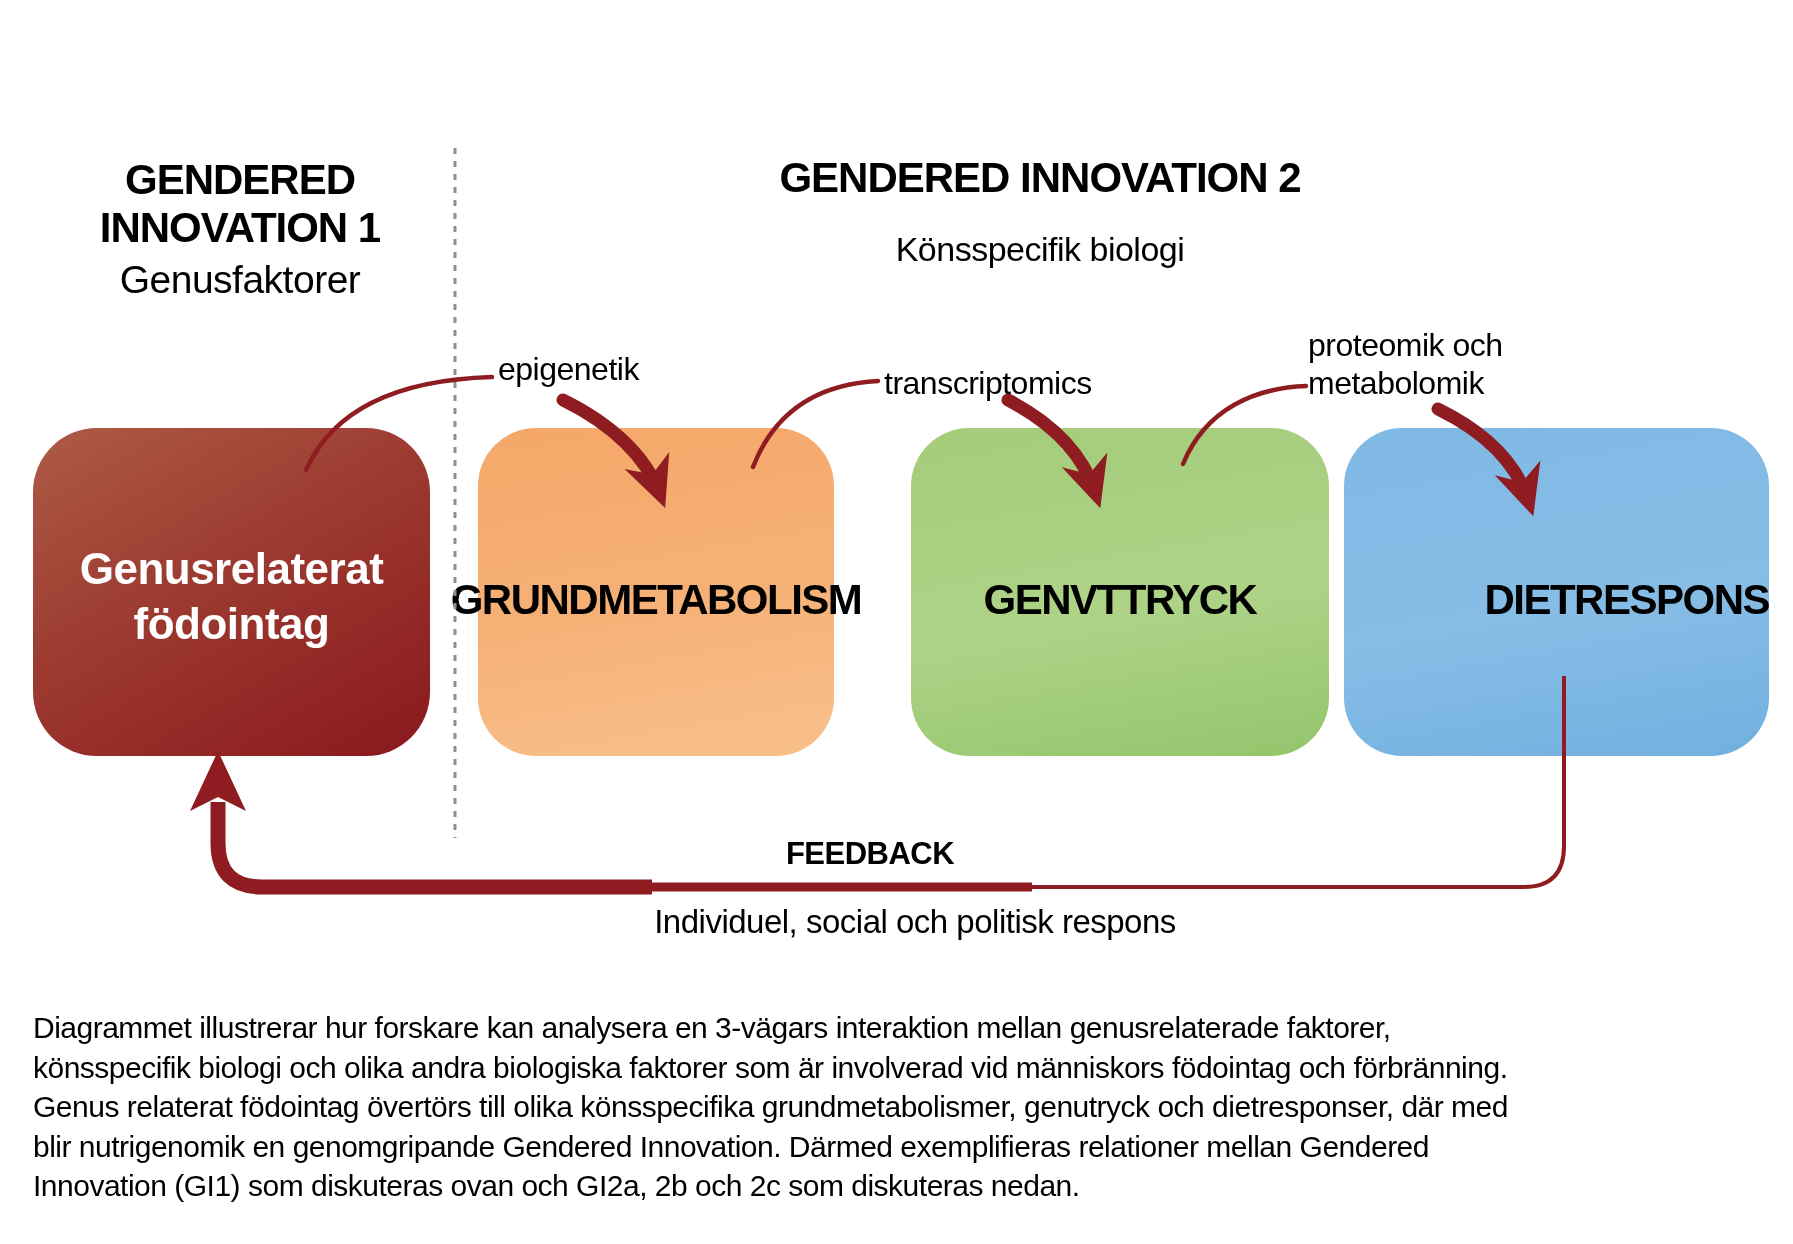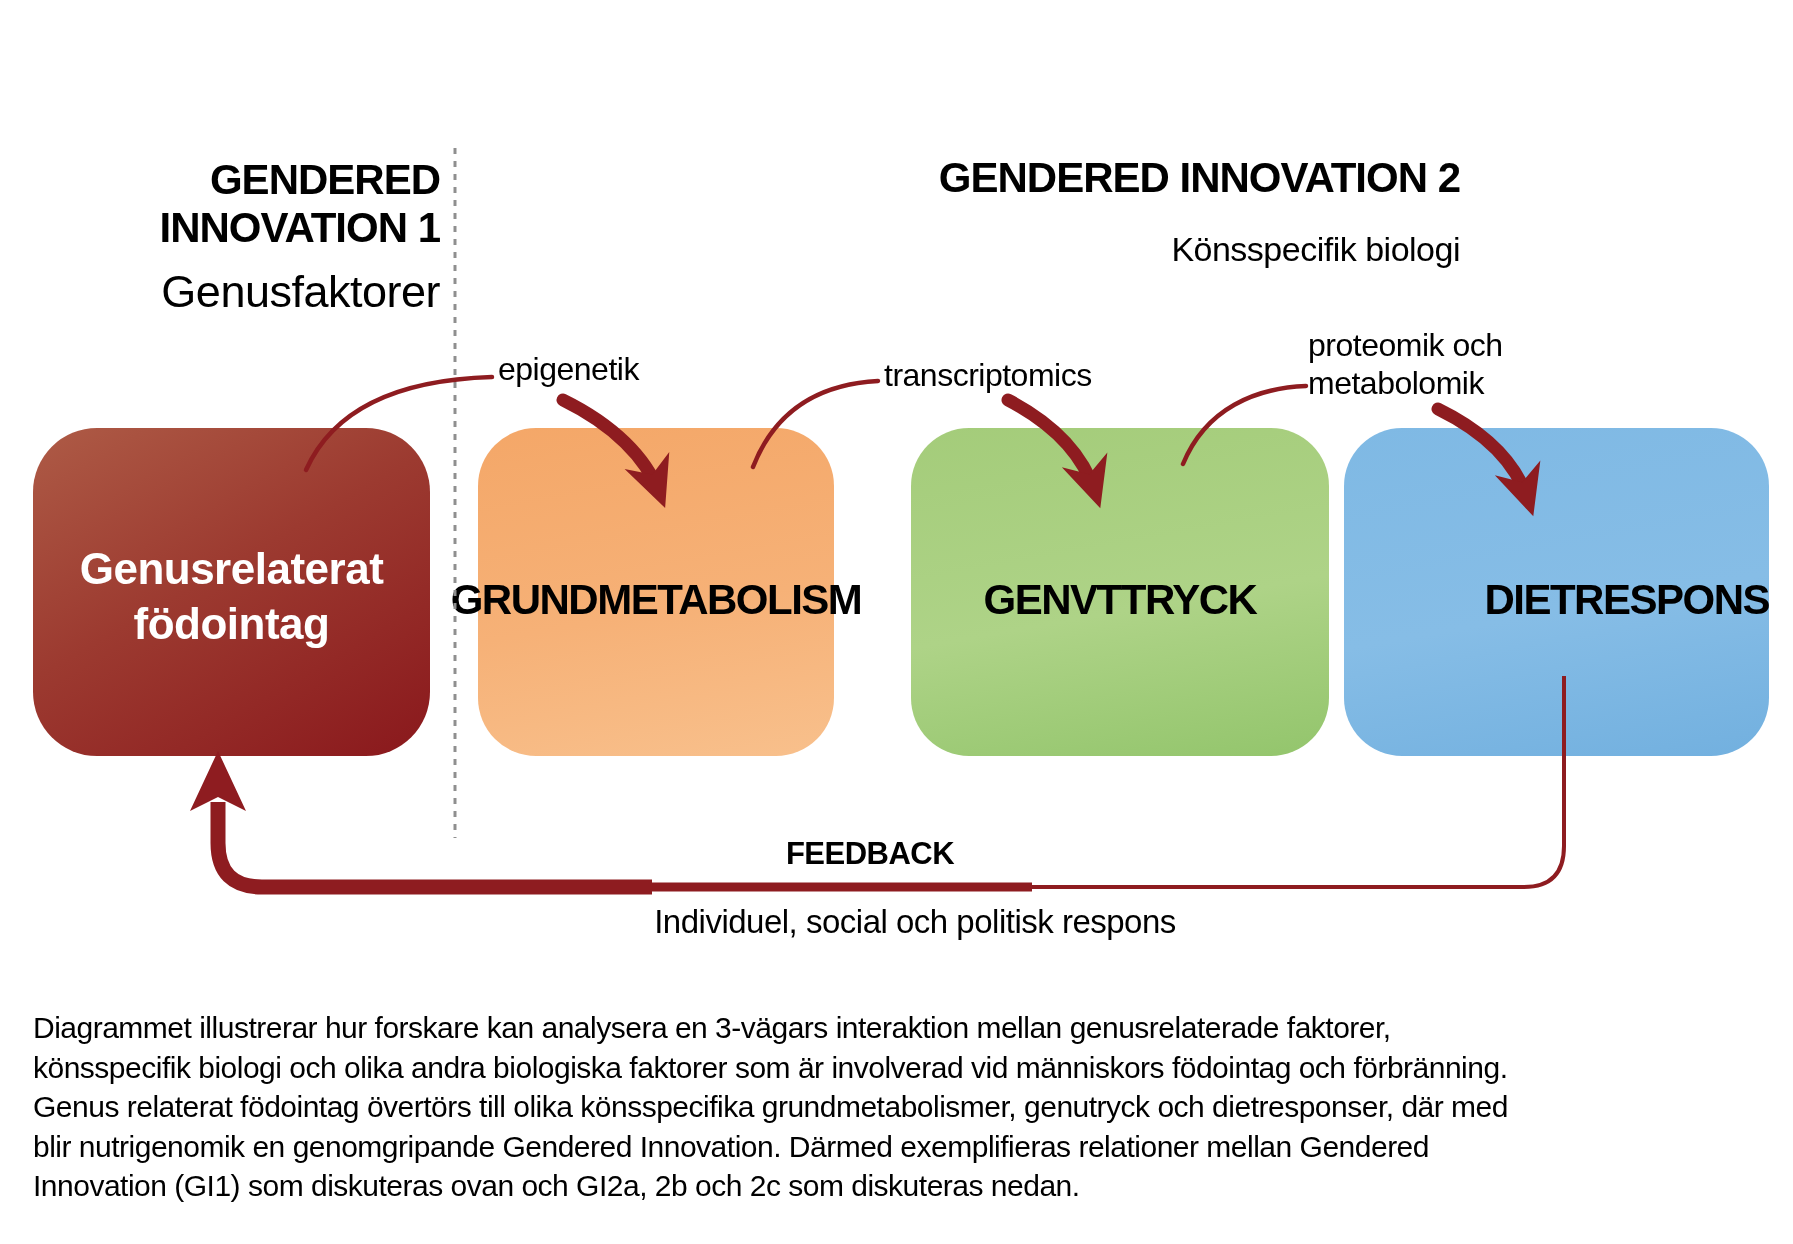--- a/index.html
+++ b/index.html
@@ -5,29 +5,29 @@
   html,body{margin:0;padding:0;background:#fff;}
   .canvas{
     position:relative;width:1793px;height:1244px;background:#ffffff;overflow:hidden;
     font-family:"Liberation Sans","DejaVu Sans",sans-serif;color:#000;
   }
   .abs{position:absolute;}
   .title{
     left:33px;top:10px;width:1740px;
     font-size:38px;font-weight:bold;letter-spacing:-1px;white-space:nowrap;z-index:3;
   }
-  .gi-head{z-index:3;text-align:right;}
+  .gi-head{z-index:3;text-align:center;}
   .gi1-head{left:40px;top:156px;width:400px;}
   .gi2-head{left:620px;top:154px;width:840px;}
   .gi-bold{font-size:42px;font-weight:bold;line-height:48px;letter-spacing:-1px;}
-  .gi-sub{font-size:45px;line-height:44px;margin-top:18px;letter-spacing:-0.5px;}
+  .gi-sub{font-size:39px;line-height:44px;margin-top:6px;letter-spacing:-0.5px;}
   .gi2-head .gi-sub{font-size:34px;margin-top:25px;}
   .mech-label{z-index:3;font-size:32px;letter-spacing:-0.5px;white-space:nowrap;line-height:38px;}
   .lbl-epigenetics{left:498px;top:350px;}
-  .lbl-transcriptomics{left:884px;top:356px;text-align:center;}
+  .lbl-transcriptomics{left:884px;top:364px;text-align:center;}
   .lbl-proteomics{left:1308px;top:326px;}
   .box{
     position:absolute;top:428px;height:328px;border-radius:58px;z-index:1;
     display:flex;flex-direction:column;align-items:center;justify-content:center;
   }
   .box-red{left:33px;width:397px;border-radius:64px;
     background:linear-gradient(150deg,#ae5b46 0%,#9c3a30 45%,#8a181c 100%);}
   .box-orange{left:478px;width:356px;background:linear-gradient(170deg,#f4a768 0%,#f6b177 55%,#f8c08c 100%);}
   .box-green{left:911px;width:418px;background:linear-gradient(170deg,#a4cc7a 0%,#aed387 55%,#93c56c 100%);}
   .box-blue{left:1344px;width:425px;background:linear-gradient(170deg,#7fb9e4 0%,#86bde6 55%,#72b0df 100%);align-items:flex-end;}

